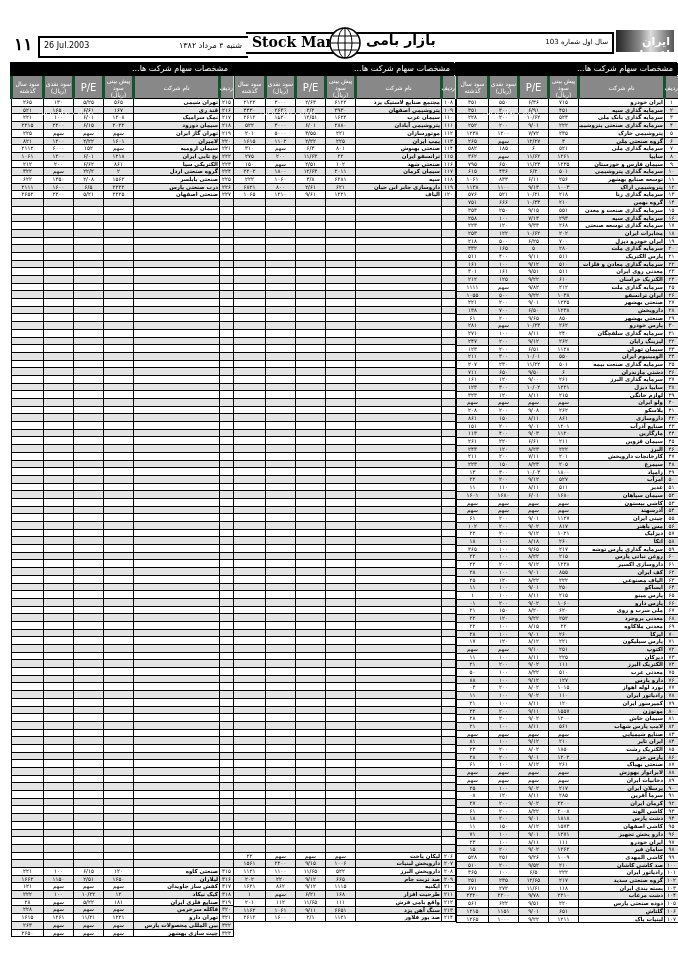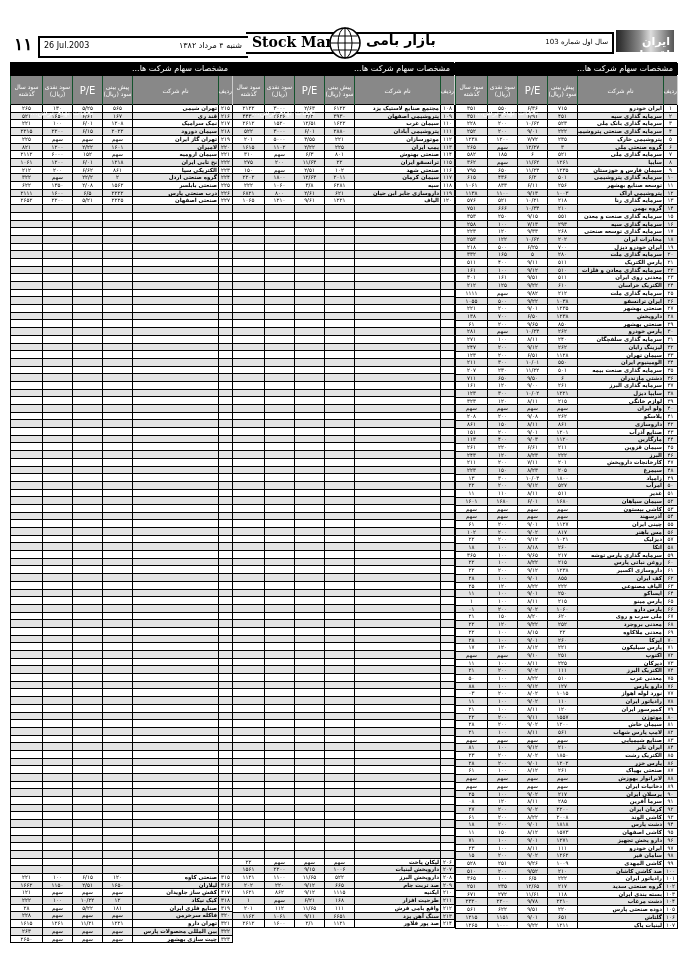--- a/index.html
+++ b/index.html
@@ -16,21 +16,21 @@
   .issuebox{position:absolute;left:536px;top:0;width:66px;height:18px;border:2px solid #000;border-left:none;}
   .issuebox span{position:absolute;right:4px;top:4px;font-size:7px;direction:rtl;white-space:nowrap;}
   .logo{position:absolute;left:606px;top:-2px;width:58px;height:22px;background:linear-gradient(90deg,#222 0%,#888 40%,#ddd 60%,#555 100%);}
   .logo span{position:absolute;right:4px;top:5px;font-size:11px;color:#fff;font-weight:bold;direction:rtl;}
   .blackband{position:absolute;top:63px;left:10px;width:668px;height:12px;background:#000;}
   .col{position:absolute;top:62px;width:222px;}
   .col .sect{height:14px;background:#000;color:#fff;font-size:8px;position:relative;direction:rtl;}
   .col .sect .s1{position:absolute;right:4px;top:2px;font-weight:normal;}
   .col .sect .s2{position:absolute;left:20px;top:2px;margin-top:44px;}
   table{border-collapse:collapse;width:100%;table-layout:fixed;direction:rtl;}
-  th{background:#888;color:#fff;font-size:6px;font-weight:normal;height:28px;border-left:1px solid #14532d;border-right:1px solid #ccc;line-height:7px;padding:0;}
+  th{background:#888;color:#fff;font-size:6px;font-weight:normal;height:22px;border-left:3px solid #14532d;border-right:1px solid #ccc;line-height:7px;padding:0;}
   th.pe{font-size:10px;}
   td{font-size:5.5px;height:6.7px;line-height:6.7px;padding:0 1px;border:1px solid #000;white-space:nowrap;overflow:hidden;text-align:center;}
   td.nm{text-align:right;font-weight:bold;}
   tr.g td{background:#e4e4e4;}
   tr.w td{background:#fff;}
 </style>
 </head>
 <body>
 
 <div class="hdr">

